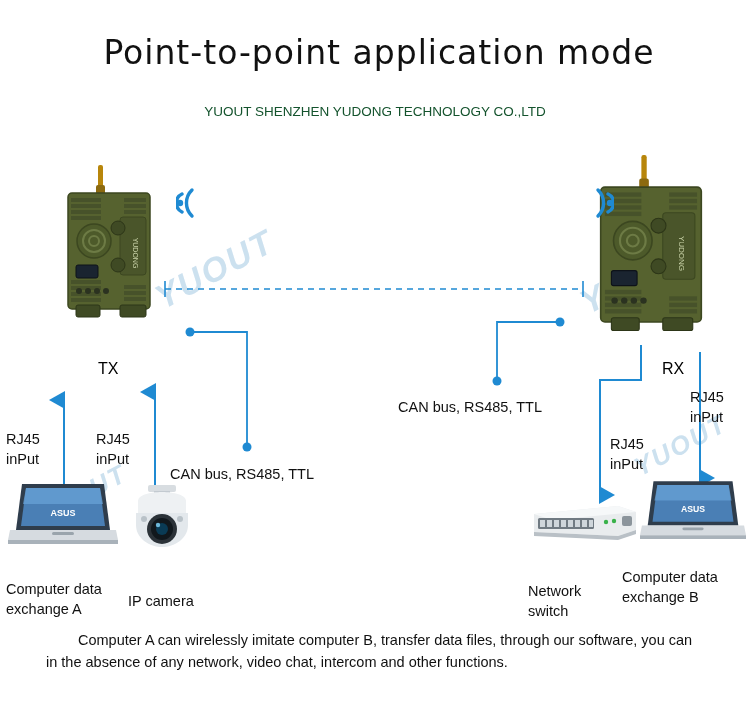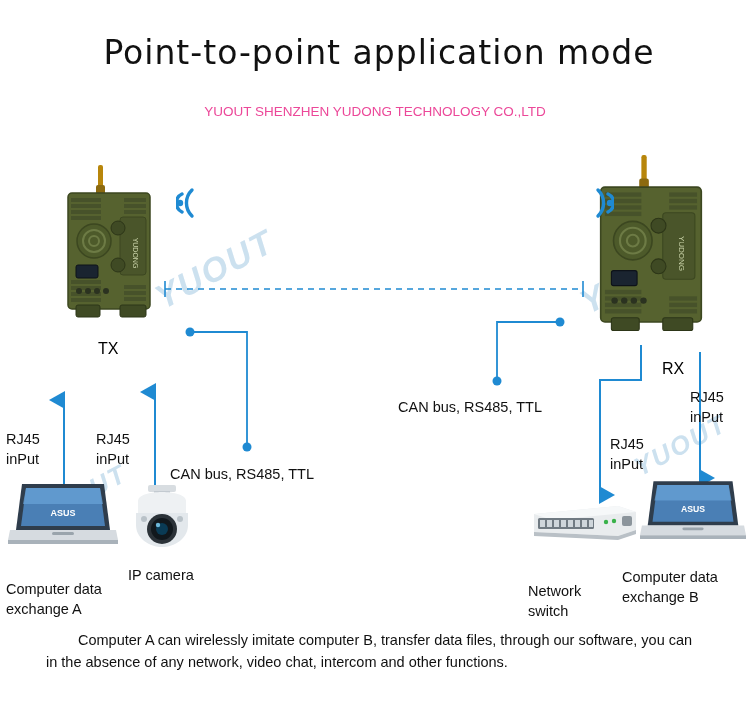--- a/index.html
+++ b/index.html
@@ -32,21 +32,21 @@
     color: #111111;
     font-weight: normal;
     font-family: "DejaVu Sans", sans-serif;
   }
   #subtitle {
     top: 104px;
     left: 0;
     width: 750px;
     text-align: center;
     font-size: 13.5px;
-    color: #ec4899;
+    color: #14532d;
     font-family: "Liberation Sans", sans-serif;
   }
 
   
   .watermark {
     color: #bcd7ea;
     font-size: 34px;
     font-weight: bold;
     font-style: italic;
     opacity: 0.75;
@@ -244,21 +244,21 @@
 
   <svg class="abs" style="left:578px; top:182px;" width="36" height="38">
     <g fill="none" stroke="#1f8ad2" stroke-width="3.4" stroke-linecap="round" transform="translate(36,0) scale(-1,1)">
       <path d="M6 30 A10 10 0 0 1 6 12"></path>
       <path d="M16 34 A18 18 0 0 1 16 8"></path>
     </g>
     <circle cx="32" cy="21" r="3.2" fill="#1f8ad2"></circle>
   </svg>
 
 
-  <div class="abs lbl-big" style="left:98px; top:340px;">TX</div>
+  <div class="abs lbl-big" style="left:98px; top:360px;">TX</div>
   <div class="abs lbl-big" style="left:638px; top:360px;margin-left:24px;">RX</div>
 
   <div class="abs lbl" style="left:6px; top:430px;">RJ45
 inPut</div>
   <div class="abs lbl" style="left:96px; top:430px;">RJ45
 inPut</div>
   <div class="abs lbl" style="left:170px; top:465px;">CAN bus, RS485, TTL</div>
 
   <div class="abs lbl" style="left:398px; top:398px;">CAN bus, RS485, TTL</div>
   <div class="abs lbl" style="left:610px; top:435px;">RJ45
@@ -293,21 +293,21 @@
 
       <circle cx="36" cy="44" r="15" fill="#2b3238"></circle>
       <circle cx="36" cy="44" r="11" fill="#11181d"></circle>
       <circle cx="36" cy="44" r="6" fill="#0a3b55"></circle>
       <circle cx="32" cy="40" r="2.2" fill="#7fd0f5" opacity="0.85"></circle>
 
       <circle cx="18" cy="34" r="3" fill="#b9c2c8"></circle>
       <circle cx="54" cy="34" r="3" fill="#b9c2c8"></circle>
     </svg>
   </div>
-  <div class="abs lbl" style="left:128px; top:566px;">IP camera</div>
+  <div class="abs lbl" style="left:128px; top:592px;">IP camera</div>
 
   <div class="abs" style="left:532px; top:502px;">
     <svg width="106" height="40" viewBox="0 0 106 40">
       <path d="M2 12 L86 4 L104 10 L104 28 L86 34 L2 30 Z" fill="#e9ecee"></path>
       <path d="M2 12 L86 4 L104 10 L20 18 Z" fill="#f6f8f9"></path>
       <path d="M2 30 L86 34 L104 28 L104 32 L86 38 L2 34 Z" fill="#b9c0c6"></path>
       <rect x="6" y="16" width="56" height="11" rx="1.5" fill="#707a82"></rect>
       <g fill="#cfd6db">
         <rect x="8" y="18" width="5" height="7"></rect>
           <rect x="15" y="18" width="5" height="7"></rect>

